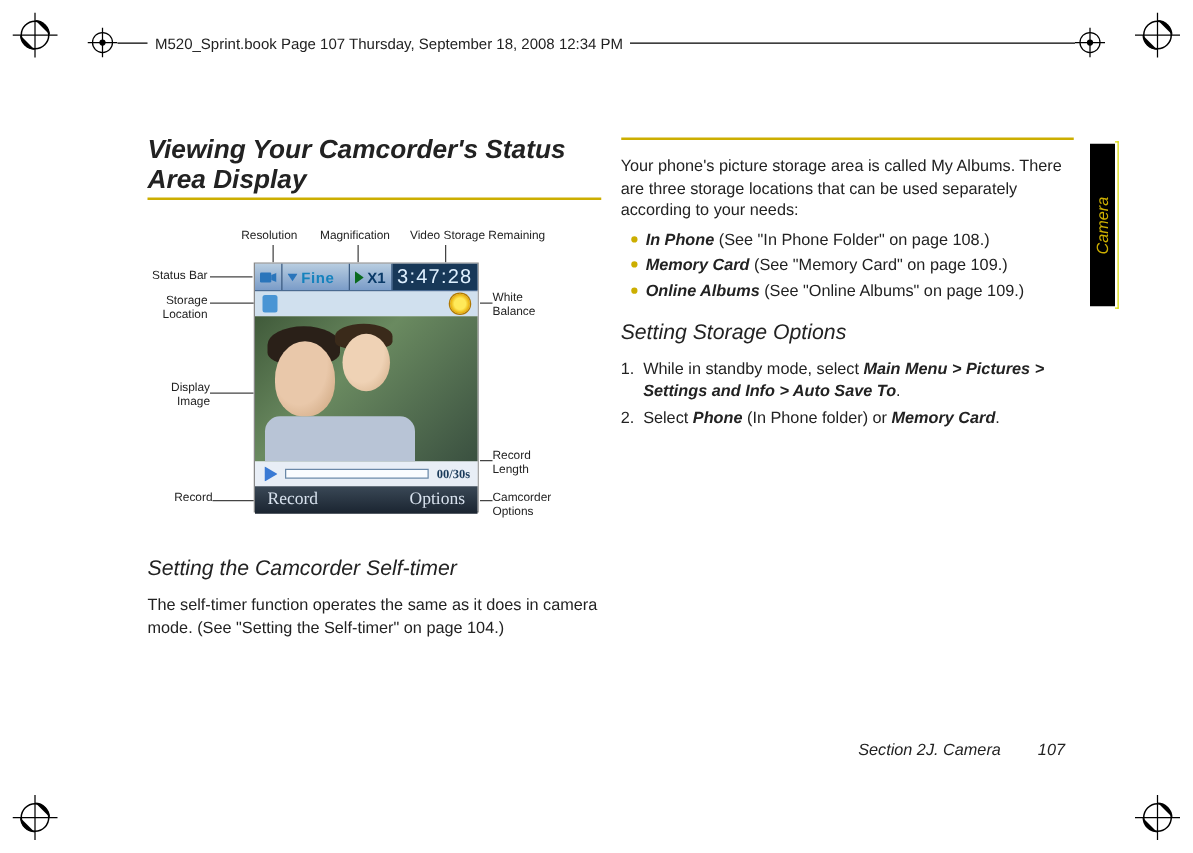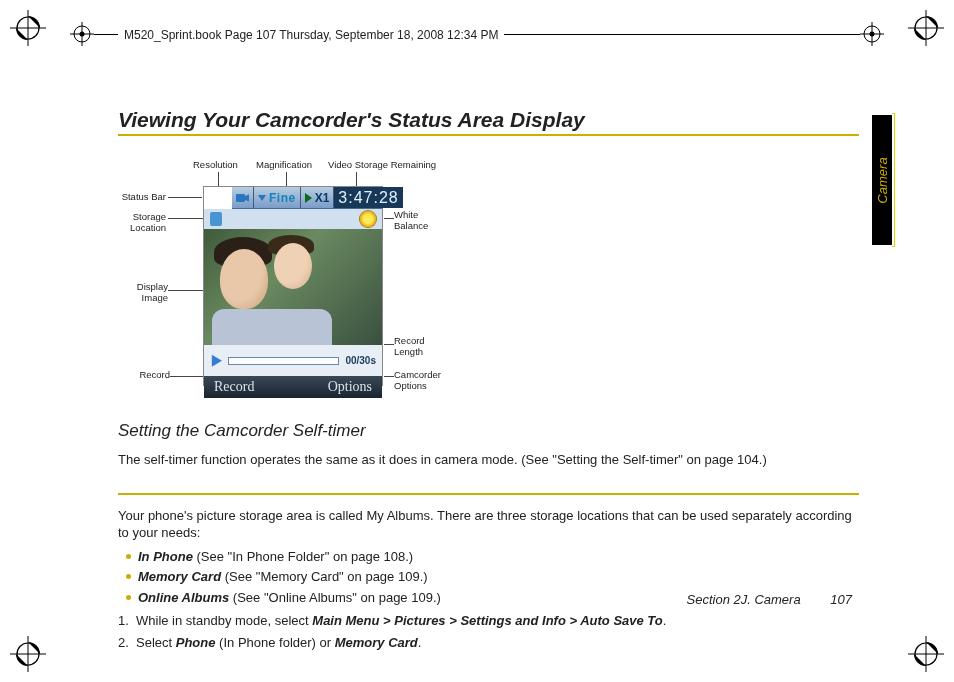--- a/index.html
+++ b/index.html
@@ -80,21 +80,20 @@
 
 
 .content {
   position: absolute;
   top: 108px;
   left: 118px;
   right: 95px;
   bottom: 50px;
   display: flex;
   gap: 16px;
-  flex-direction: column;
 }
 .col { flex: 1; font-size: 13px; line-height: 1.35; }
 .col-left { position: relative; }
 
 
 .h1 {
   font-style: italic;
   font-weight: 600;
   font-size: 21px;
   margin-bottom: 2px;
@@ -144,21 +143,20 @@
 }
 .statusbar {
   height: 22px;
   background: linear-gradient(#b8cde0,#7a9cc8);
   border-bottom: 1px solid #4a6a90;
   display: flex;
   align-items: center;
   font-family: Arial, sans-serif;
   font-size: 12px;
   position: relative;
-  margin-left: 28px;
 }
 .statusbar .seg {
   border-right: 1px solid #3a5a80;
   display: flex;
   align-items: center;
   padding: 0 4px;
   height: 100%;
   gap: 3px;
 }
 .statusbar .cam {
@@ -214,23 +212,23 @@
 }
 .photo .face2 {
   position:absolute; left:70px; top:14px; width:38px; height:46px; border-radius:50%;
   background: radial-gradient(ellipse at 40% 30%, #efd2b5 55%, #d0aa84 100%);
 }
 .photo .hair1 { position:absolute; left:10px; top:8px; width:58px; height:30px; border-radius:50% 50% 30% 30%; background:#2a2018;}
 .photo .hair2 { position:absolute; left:64px; top:6px; width:46px; height:20px; border-radius:50% 50% 30% 30%; background:#3a2a1a;}
 .photo .shirt { position:absolute; left:8px; bottom:0; width:120px; height:36px; background:#b8c4d6; border-radius:12px 12px 0 0;}
 
 .progrow {
-  height: 31px;
+  height: 20px;
   background:#e8eef6;
-  display:flex; align-items:center; padding: 0 6px; gap:6px;
+  display:flex; align-items:center; padding: 0 6px; gap:6px;font-family:Liberation Serif, serif;
 }
 .progrow .play {
   width: 12px; height:12px; background:#3a7ad4; clip-path: polygon(15% 0, 100% 50%, 15% 100%);
 }
 .progrow .bar {
   flex:1; height:8px; border:1px solid #6a88a8; background:#fafcff; position:relative;
 }
 .progrow .bar::after {
   content:""; position:absolute; left:0; top:0; bottom:0; width:0%; background:#3a7ad4;
 }
@@ -419,20 +417,21 @@
   </div>
 
   <div class="col">
     <div class="title-rule"></div>
     <p>Your phone's picture storage area is called My Albums. There are three storage locations that can be used separately according to your needs:</p>
     <ul class="bullets">
       <li><span class="italbs">In Phone</span><span> (See "In Phone Folder" on page 108.)</span></li>
       <li><span class="italbs">Memory Card</span><span> (See "Memory Card" on page 109.)</span></li>
       <li><span class="italbs">Online Albums</span><span> (See "Online Albums" on page 109.)</span></li>
     </ul>
+    <div class="h2">Setting Storage Options</div>
     <ol class="steps">
       <li>
         <span class="num">1.</span>
         <span>While in standby mode, select </span><span class="italbs">Main Menu &gt; Pictures &gt; Settings and Info &gt; Auto Save To</span><span>.</span>
       </li>
       <li>
         <span class="num">2.</span>
         <span>Select </span><span class="italbs">Phone</span><span> (In Phone folder) or </span><span class="italbs">Memory Card</span><span>.</span>
       </li>
     </ol>

